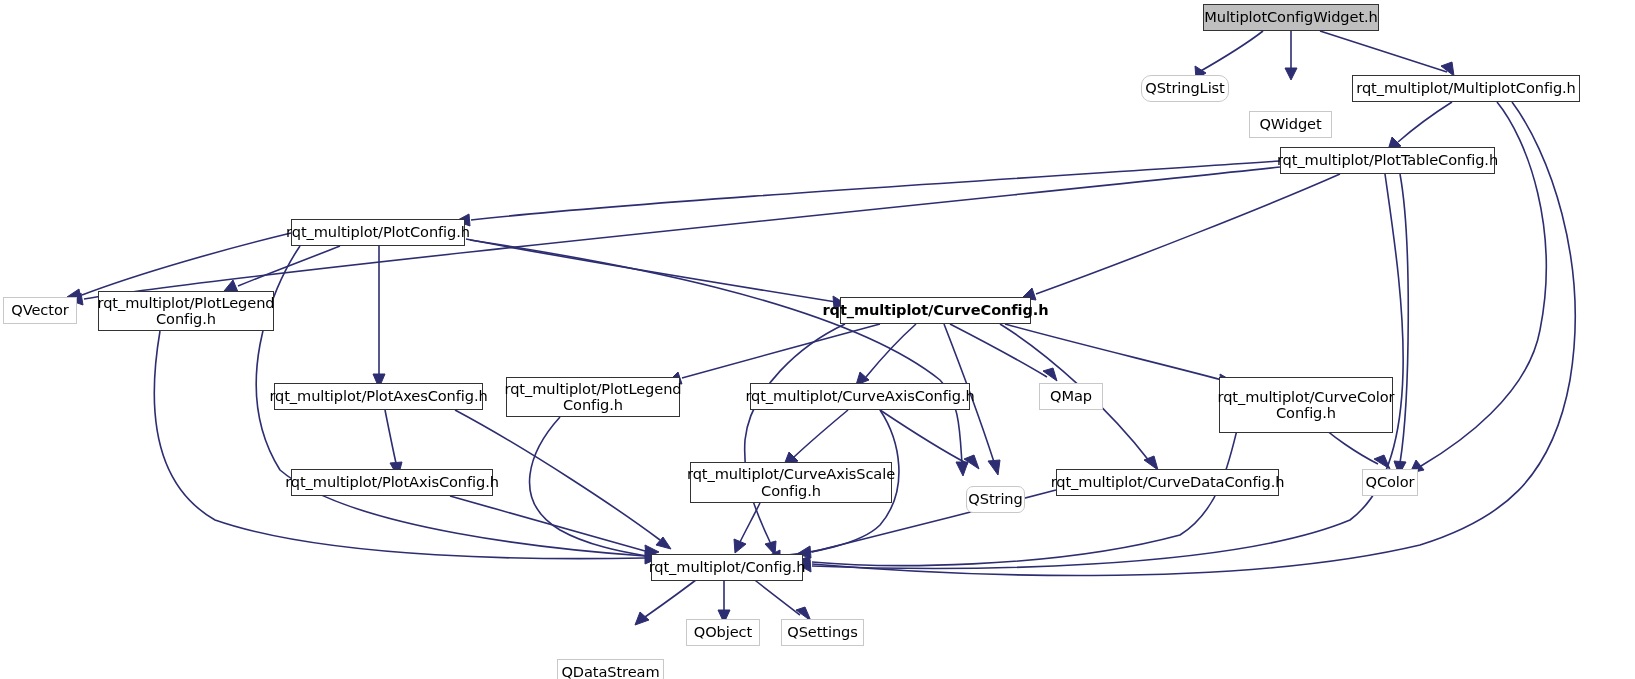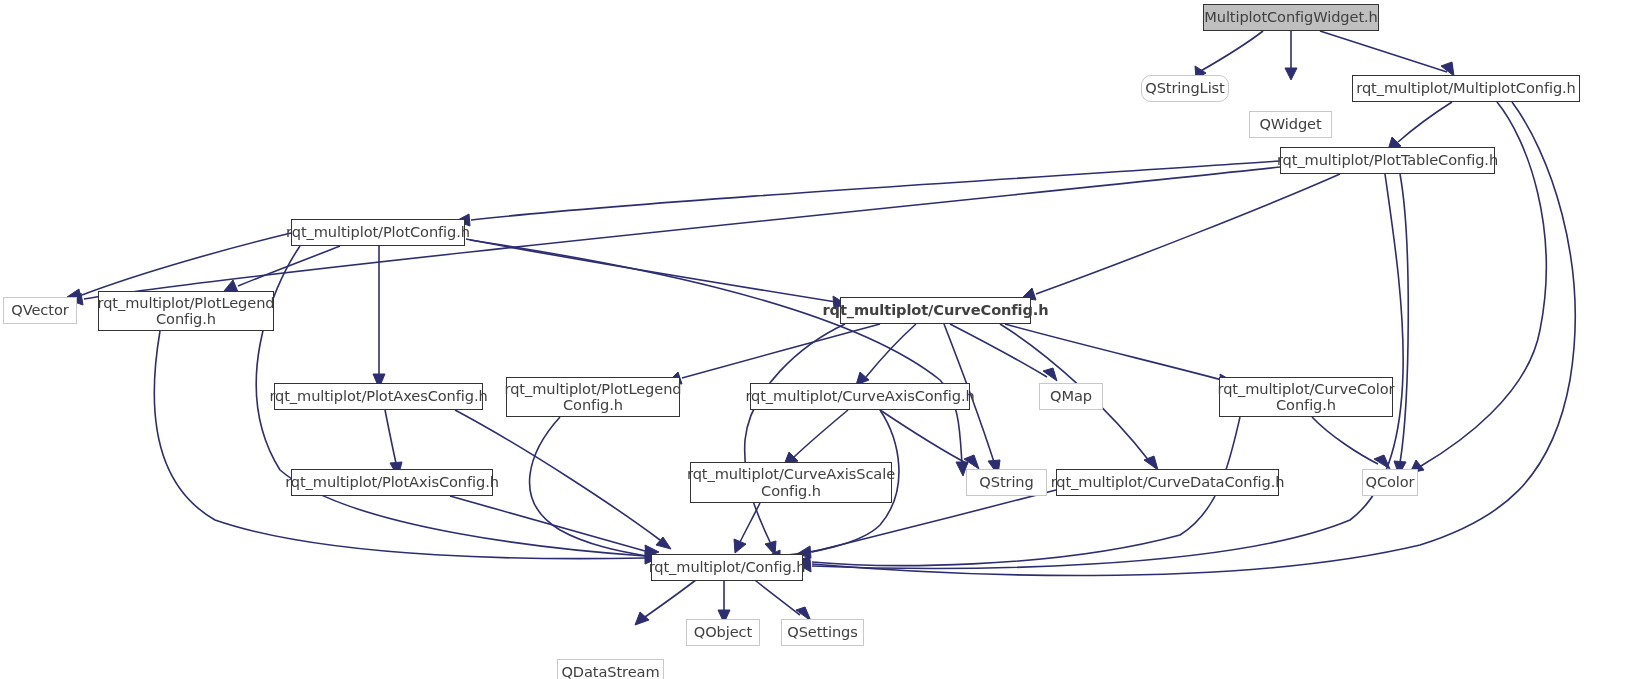--- a/index.html
+++ b/index.html
@@ -36,21 +36,21 @@
   }
   .node {
     position: absolute;
     box-sizing: border-box;
     display: flex;
     align-items: center;
     justify-content: center;
     text-align: center;
     font-size: 14.6px;
     line-height: 1.12;
-    color: #404040;
+    color: #000000;
     background: #ffffff;
     white-space: pre-line;
     letter-spacing: -0.1px;
   }
   .node.ext {
     border: 1px solid #c8c8c8;
     background: #ffffff;
   }
   .node.internal {
     border: 1.5px solid #333333;
@@ -154,26 +154,26 @@
       <div class="node internal" style="left: 291px; top: 219px; width: 174px; height: 27px;">rqt_multiplot/PlotConfig.h</div>
       <div class="node ext" style="left: 3px; top: 297px; width: 74px; height: 27px;">QVector</div>
       <div class="node internal" style="left: 98px; top: 291px; width: 176px; height: 40px;">rqt_multiplot/PlotLegend
 Config.h</div>
       <div class="node internal" style="left: 840px; top: 297px; width: 191px; height: 27px; font-weight: bold;">rqt_multiplot/CurveConfig.h</div>
       <div class="node internal" style="left: 274px; top: 383px; width: 209px; height: 27px;">rqt_multiplot/PlotAxesConfig.h</div>
       <div class="node internal" style="left: 506px; top: 377px; width: 174px; height: 40px;">rqt_multiplot/PlotLegend
 Config.h</div>
       <div class="node internal" style="left: 750px; top: 383px; width: 220px; height: 27px;">rqt_multiplot/CurveAxisConfig.h</div>
       <div class="node ext" style="left: 1039px; top: 383px; width: 64px; height: 27px;">QMap</div>
-      <div class="node internal" style="left: 1219px; top: 377px; width: 174px; height: 40px;">rqt_multiplot/CurveColor
+      <div class="node internal" style="left: 1219px; top: 377px; width: 174px; height: 56px;">rqt_multiplot/CurveColor
 Config.h</div>
       <div class="node internal" style="left: 291px; top: 469px; width: 202px; height: 27px;">rqt_multiplot/PlotAxisConfig.h</div>
       <div class="node internal" style="left: 690px; top: 462px; width: 202px; height: 41px;">rqt_multiplot/CurveAxisScale
 Config.h</div>
-      <div class="node ext" style="left: 966px; top: 469px; width: 81px; height: 27px;">QString</div>
+      <div class="node ext" style="left: 966px; top: 486px; width: 59px; height: 27px; border-radius: 7px;">QString</div>
       <div class="node internal" style="left: 1056px; top: 469px; width: 223px; height: 27px;">rqt_multiplot/CurveDataConfig.h</div>
       <div class="node ext" style="left: 1362px; top: 469px; width: 56px; height: 27px;">QColor</div>
       <div class="node internal" style="left: 651px; top: 546px; width: 152px; height: 27px; margin-top: 8px;">rqt_multiplot/Config.h</div>
       <div class="node ext" style="left: 557px; top: 619px; width: 107px; height: 27px; margin-top: 40px;">QDataStream</div>
       <div class="node ext" style="left: 686px; top: 619px; width: 74px; height: 27px;">QObject</div>
       <div class="node ext" style="left: 781px; top: 619px; width: 83px; height: 27px; text-align: center;">QSettings</div>
     </div>
 </div>
 
 </body></html>

